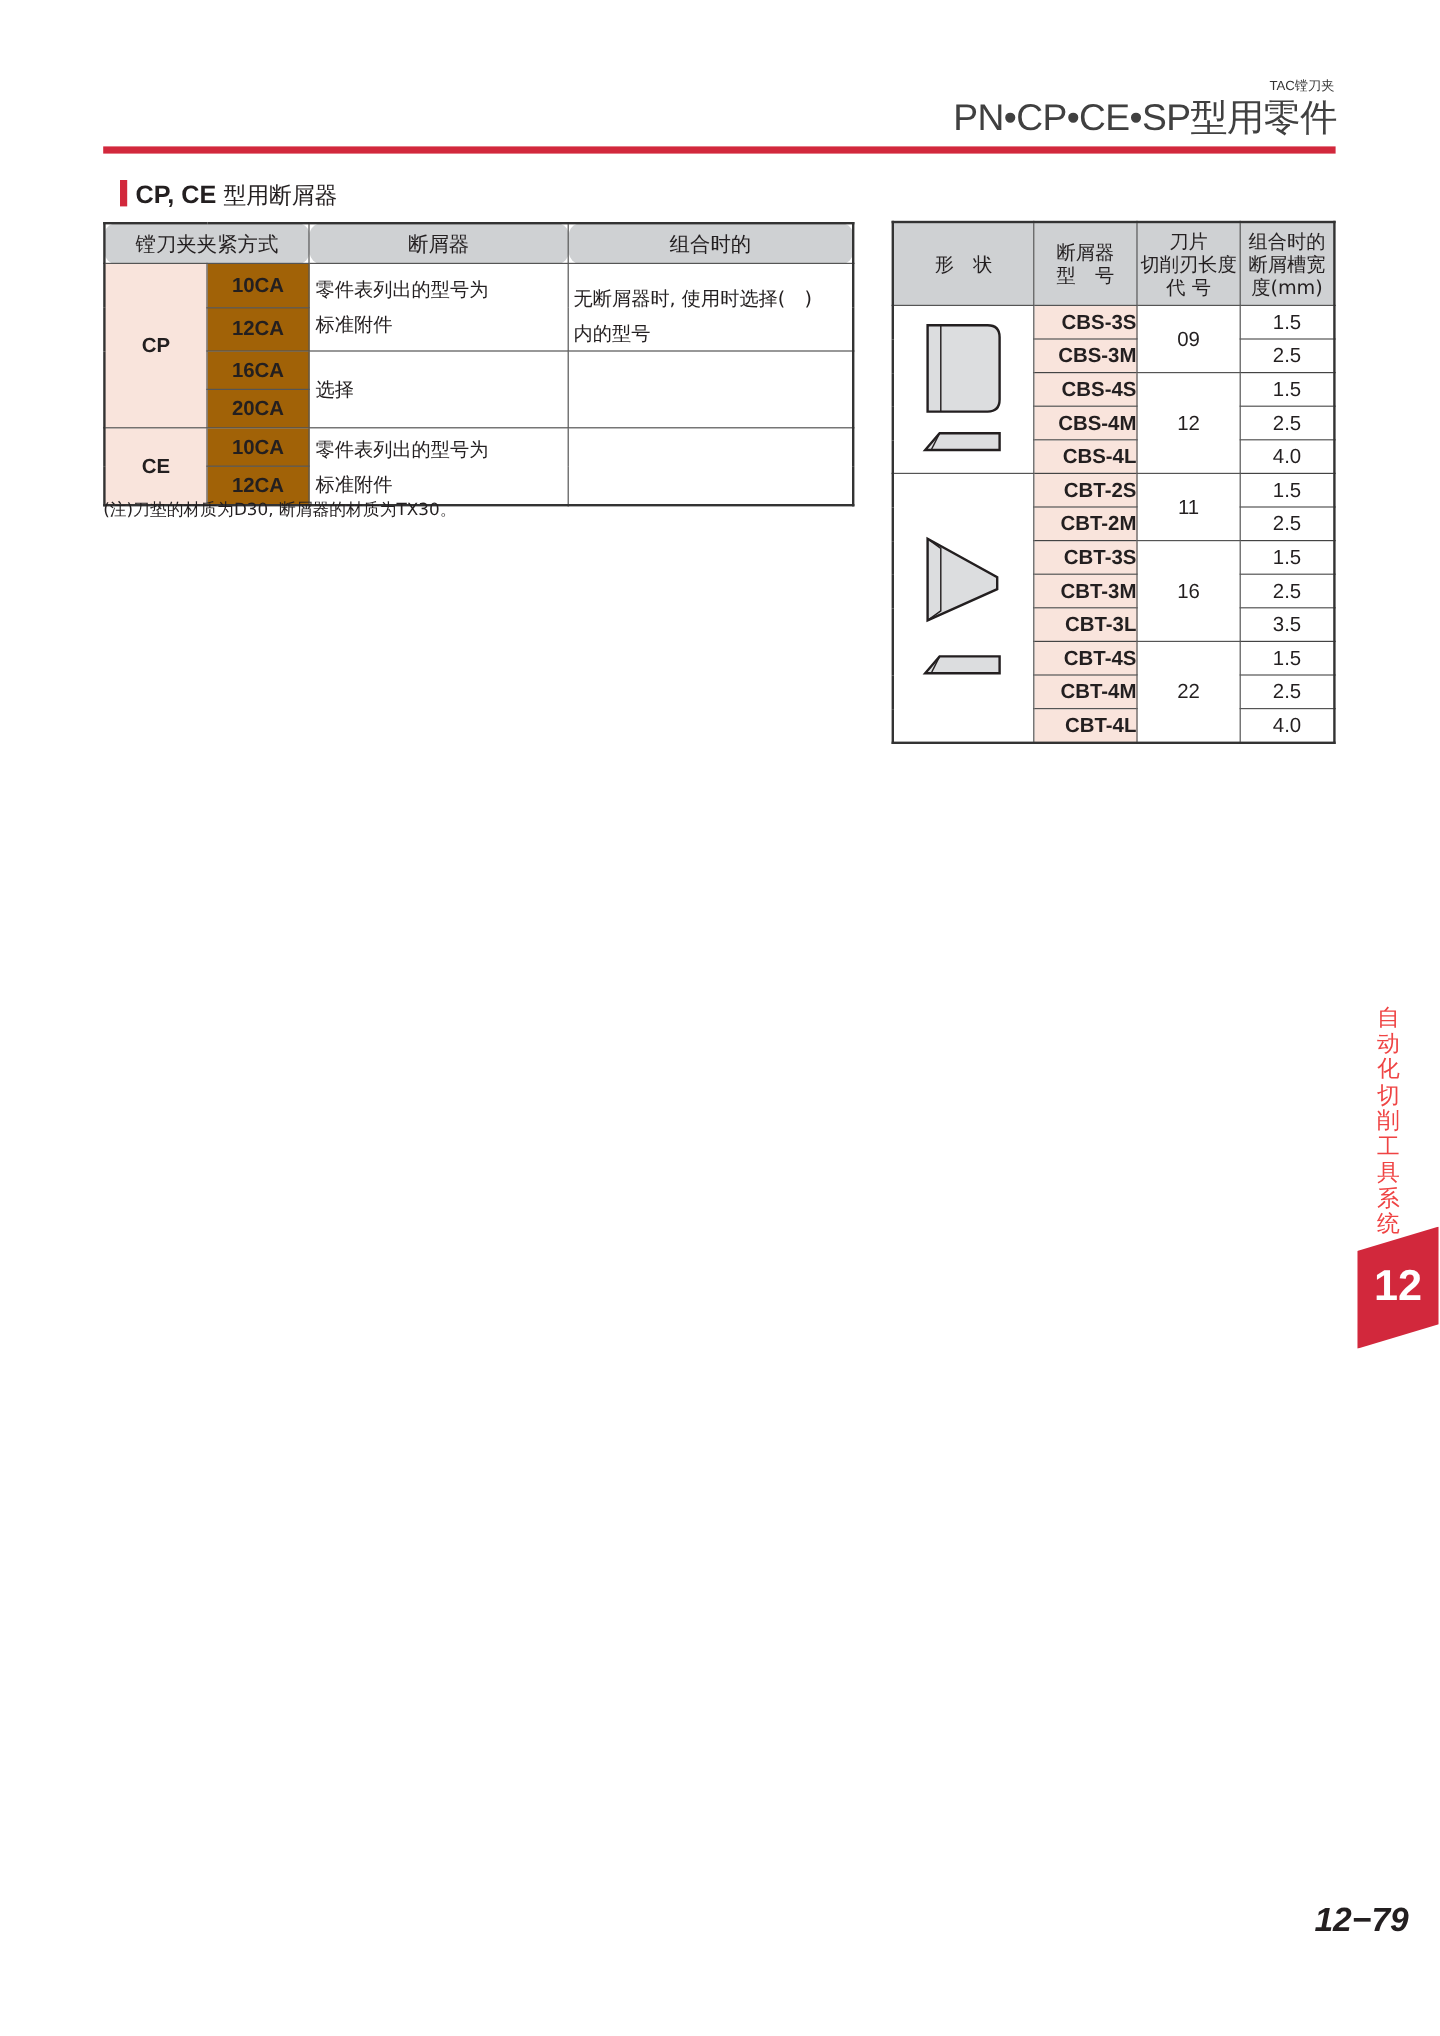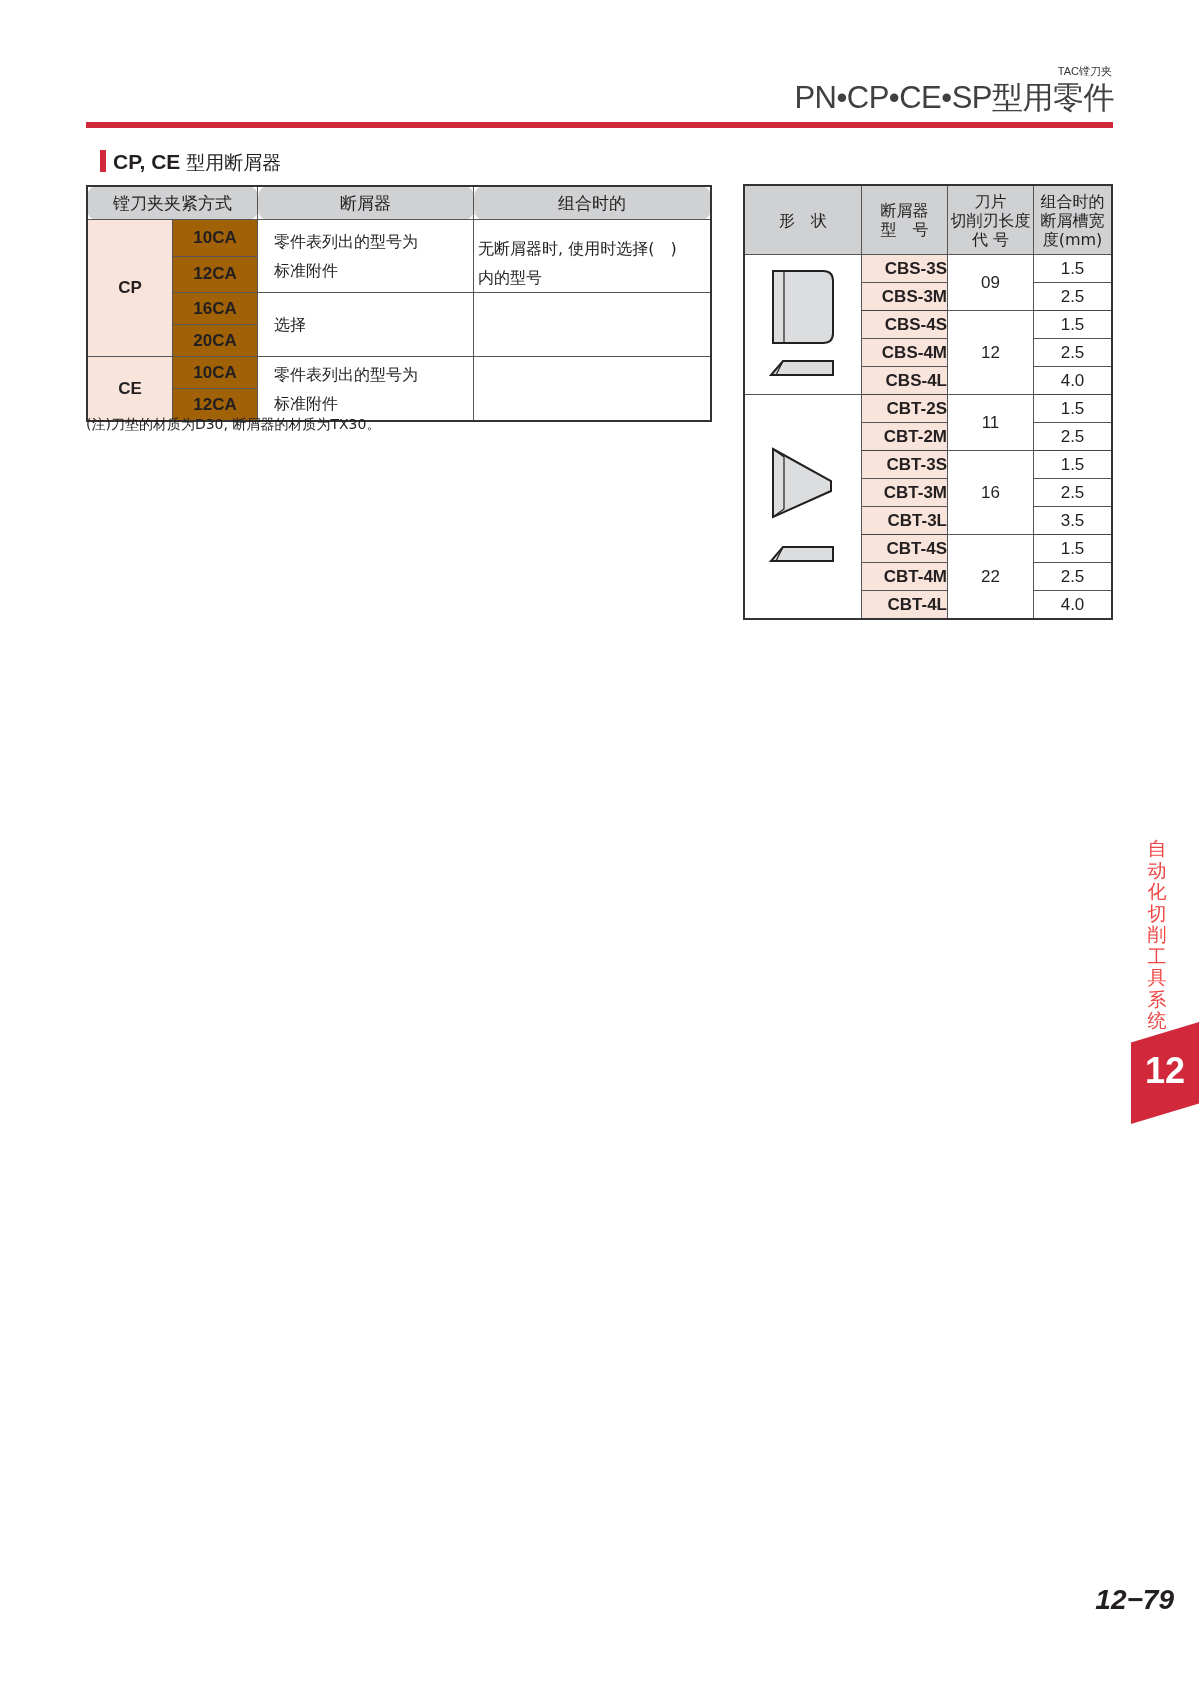--- a/index.html
+++ b/index.html
@@ -17,21 +17,21 @@
 
   table { border-collapse:collapse; position:absolute; }
   td, th { border:1px solid #555; padding:0; }
 
   
   #tbl-left { left:86px; top:185px; width:626px; border:2px solid #333; }
   #tbl-left th { background:#cfd1d3; height:32px; font-size:17px; font-weight:normal; text-align:center;border-radius:10px; }
   #tbl-left td { height:31px; font-size:16px; }
   #tbl-left .grp { background:#f9e4dc; text-align:center; font-weight:bold; font-family:"Liberation Sans",sans-serif; font-size:17px; width:84px; }
   #tbl-left .mdl { background:#a16207; text-align:center; font-weight:bold; font-family:"Liberation Sans",sans-serif; font-size:17px; width:84px; }
-  #tbl-left .desc { padding-left:16px; vertical-align:middle; line-height:29px; }
+  #tbl-left .desc { padding-left:5px; vertical-align:middle; line-height:29px; }
   #tbl-left .desc-top { padding-left:4px; vertical-align:top; line-height:29px; padding-top:14px; }
 
   .note { position:absolute; left:86px; top:416px; font-size:14px; }
 
   
   #tbl-right { left:743px; top:184px; width:370px; border:2px solid #333; }
   #tbl-right th { background:#cfd1d3; font-weight:normal; text-align:center; font-size:16px; line-height:19px; height:68px; }
   #tbl-right td { height:27px; font-size:16px; text-align:center; }
   #tbl-right .shape { background:#fff; vertical-align:middle; width:116px; }
   #tbl-right .model { background:#f9e4dc; text-align:right; padding-left:4px; font-weight:bold; font-family:Liberation Sans, sans-serif; font-size:17px; width:80px; }

